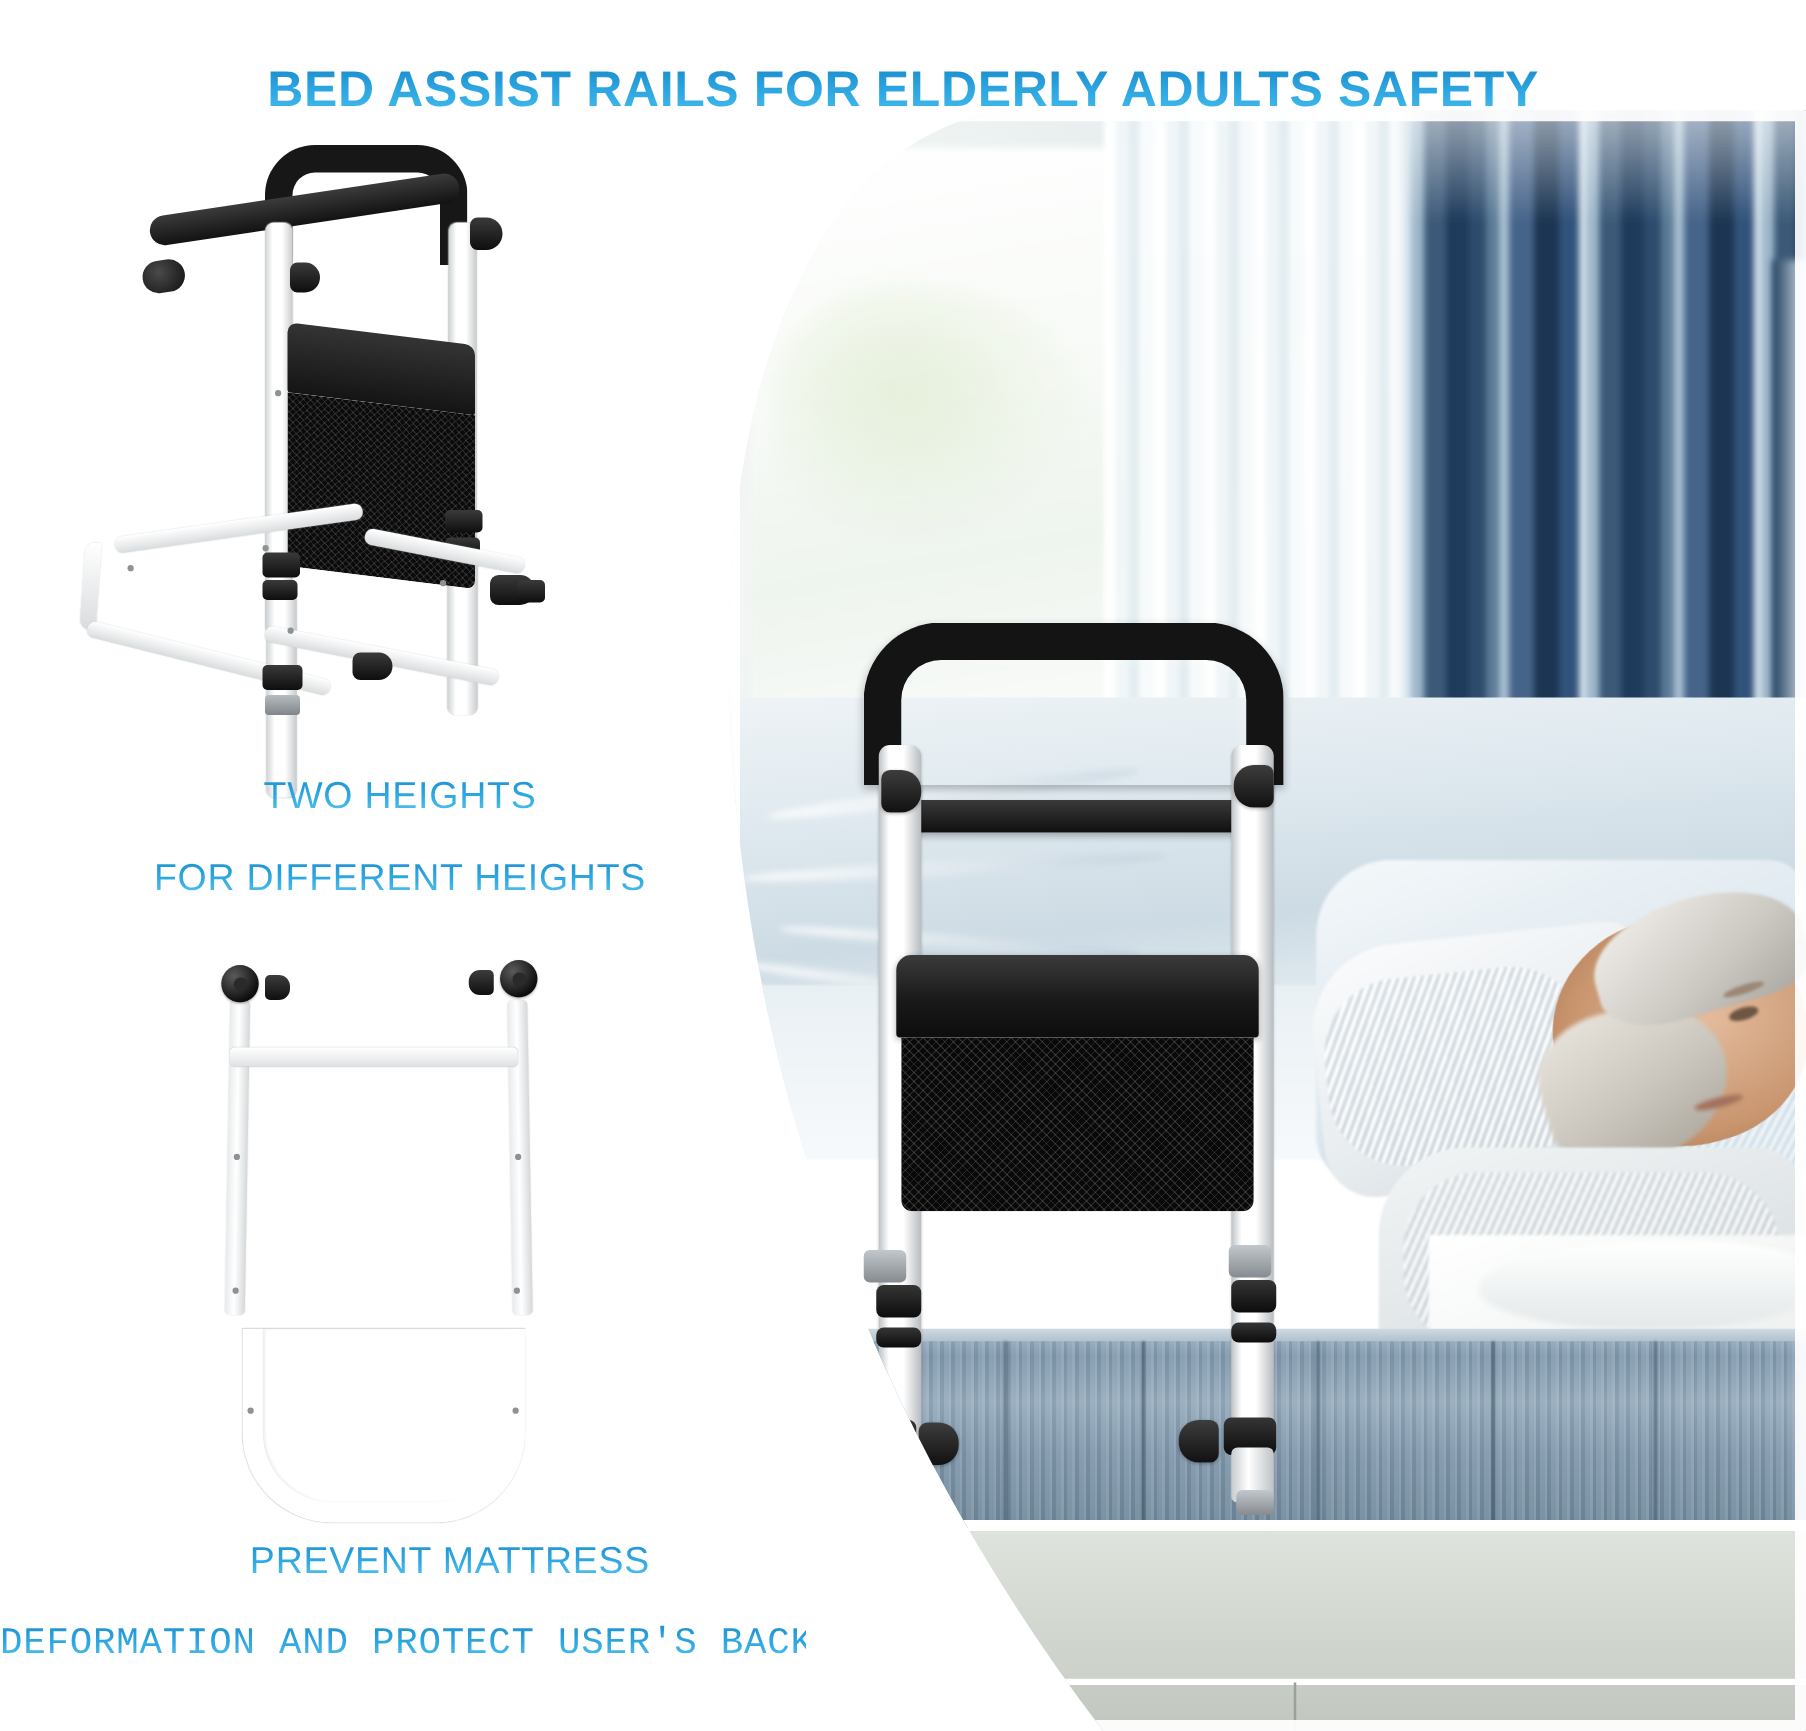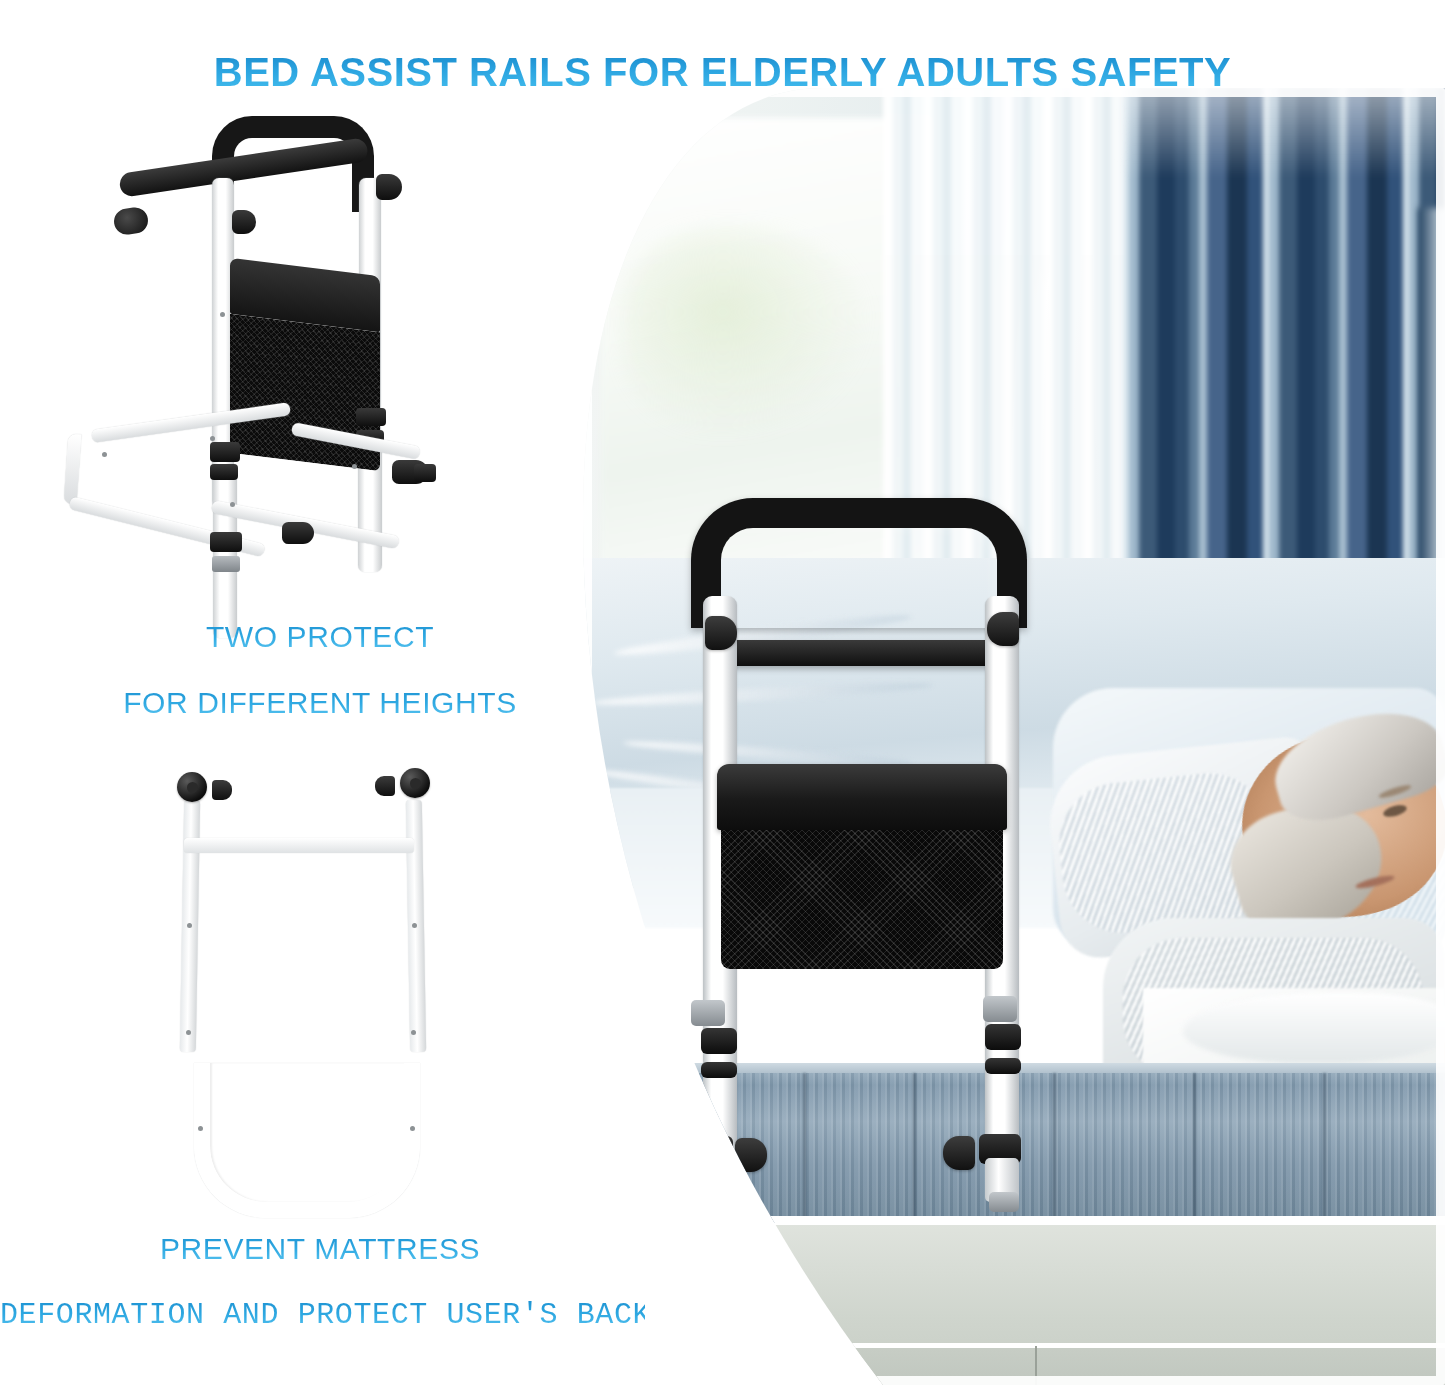--- a/index.html
+++ b/index.html
@@ -20,21 +20,21 @@
   
   .cap{
     position:absolute;
     font-size:30px; font-weight:400; letter-spacing:.6px; white-space:nowrap;
     background:linear-gradient(180deg,#1b8fd0 0%,#2fa9e2 50%,#5fc8f2 100%);
     -webkit-background-clip:text; background-clip:text;
     color:transparent; -webkit-text-fill-color:transparent;
   }
   #cap-a1{left:0;top:620px;width:640px;text-align:center;}
   #cap-a2{left:0;top:686px;width:640px;text-align:center;}
-  #cap-b1{left:0;top:1232px;width:640px;text-align:center;}
+  #cap-b1{left:0;top:1232px;width:640px;text-align:center;padding-left:40px;}
   #cap-b2{left:0;top:1298px;width:645px;text-align:center;font-family:Liberation Mono, monospace;}
 
   
   #prod-a{position:absolute;left:62px;top:112px;width:420px;height:480px;}
   .wtube{position:absolute;background:linear-gradient(90deg,#cfd2d4 0%,#ffffff 28%,#ffffff 62%,#c9ccce 100%);
          border-radius:7px;box-shadow:0 0 1px #b9bcbe;}
   .clamp{position:absolute;background:linear-gradient(180deg,#3a3a3a,#0e0e0e);border-radius:4px;}
   .gclip{position:absolute;background:linear-gradient(180deg,#b7bcc0,#7f858a);border-radius:3px;}
   .rivet{position:absolute;width:5px;height:5px;border-radius:50%;background:#8d9295;}
 
@@ -291,21 +291,21 @@
   <div class="bknob" style="left:5px;top:14px;"></div>
   <div class="bwing" style="left:40px;top:22px;"></div>
   <div class="bknob" style="left:228px;top:10px;"></div>
   <div class="bwing" style="left:203px;top:18px;border-radius:9px 4px 4px 9px;"></div>
 
   <div id="b-u-bot"></div>
   <div class="rivet" style="position:absolute;left:26px;top:368px;"></div>
   <div class="rivet" style="position:absolute;left:238px;top:368px;"></div>
 </div>
 
-<div class="cap" id="cap-a1">TWO PROTECT</div>
+<div class="cap" id="cap-a1">TWO HEIGHTS</div>
 <div class="cap" id="cap-a2">FOR DIFFERENT HEIGHTS</div>
 <div class="cap" id="cap-b1">PREVENT MATTRESS</div>
 <div class="cap" id="cap-b2">DEFORMATION AND PROTECT USER'S BACK</div>
 
 <div id="photo">
 
   <div class="ph" id="sc-wall"></div>
   <div class="ph" id="sc-window"></div>
   <div class="ph" id="sc-winglow"></div>
   <div class="ph" id="sc-sheer"></div>

